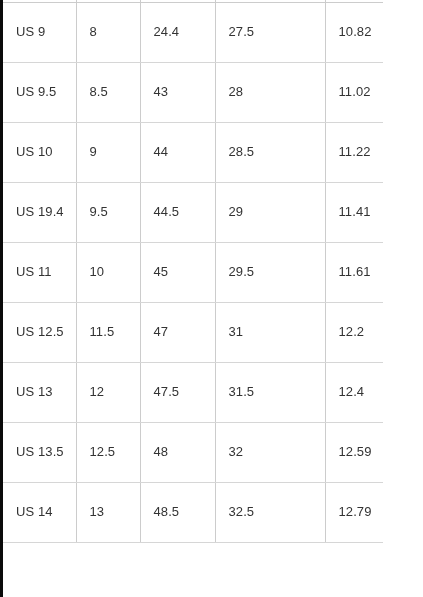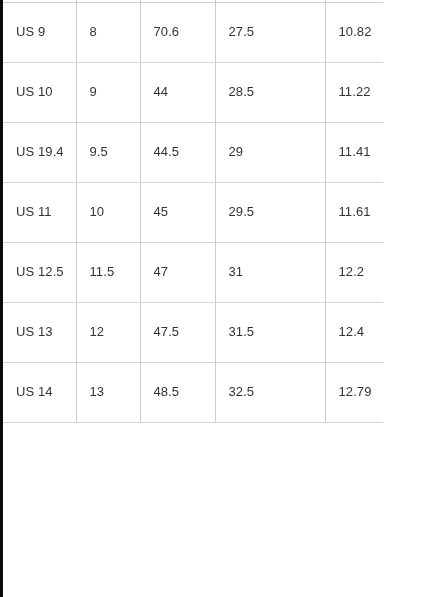--- a/index.html
+++ b/index.html
@@ -100,23 +100,30 @@
       <tr class="clipped-row">
             <td></td>
             <td></td>
             <td></td>
             <td></td>
             <td class="last-col"></td>
           </tr>
           <tr>
             <td>US 9</td>
             <td>8</td>
-            <td>70.6</td>
+            <td>24.4</td>
             <td>27.5</td>
             <td class="last-col">10.82</td>
+          </tr>
+          <tr>
+            <td>US 9.5</td>
+            <td>8.5</td>
+            <td>43</td>
+            <td>28</td>
+            <td class="last-col">11.02</td>
           </tr>
           <tr>
             <td>US 10</td>
             <td>9</td>
             <td>44</td>
             <td>28.5</td>
             <td class="last-col">11.22</td>
           </tr>
           <tr>
             <td>US 19.4</td>
@@ -140,20 +147,27 @@
             <td class="last-col">12.2</td>
           </tr>
           <tr>
             <td>US 13</td>
             <td>12</td>
             <td>47.5</td>
             <td>31.5</td>
             <td class="last-col">12.4</td>
           </tr>
           <tr>
+            <td>US 13.5</td>
+            <td>12.5</td>
+            <td>48</td>
+            <td>32</td>
+            <td class="last-col">12.59</td>
+          </tr>
+          <tr>
             <td>US 14</td>
             <td>13</td>
             <td>48.5</td>
             <td>32.5</td>
             <td class="last-col">12.79</td>
           </tr>
         </tbody>
     </table>
   </div>
 

